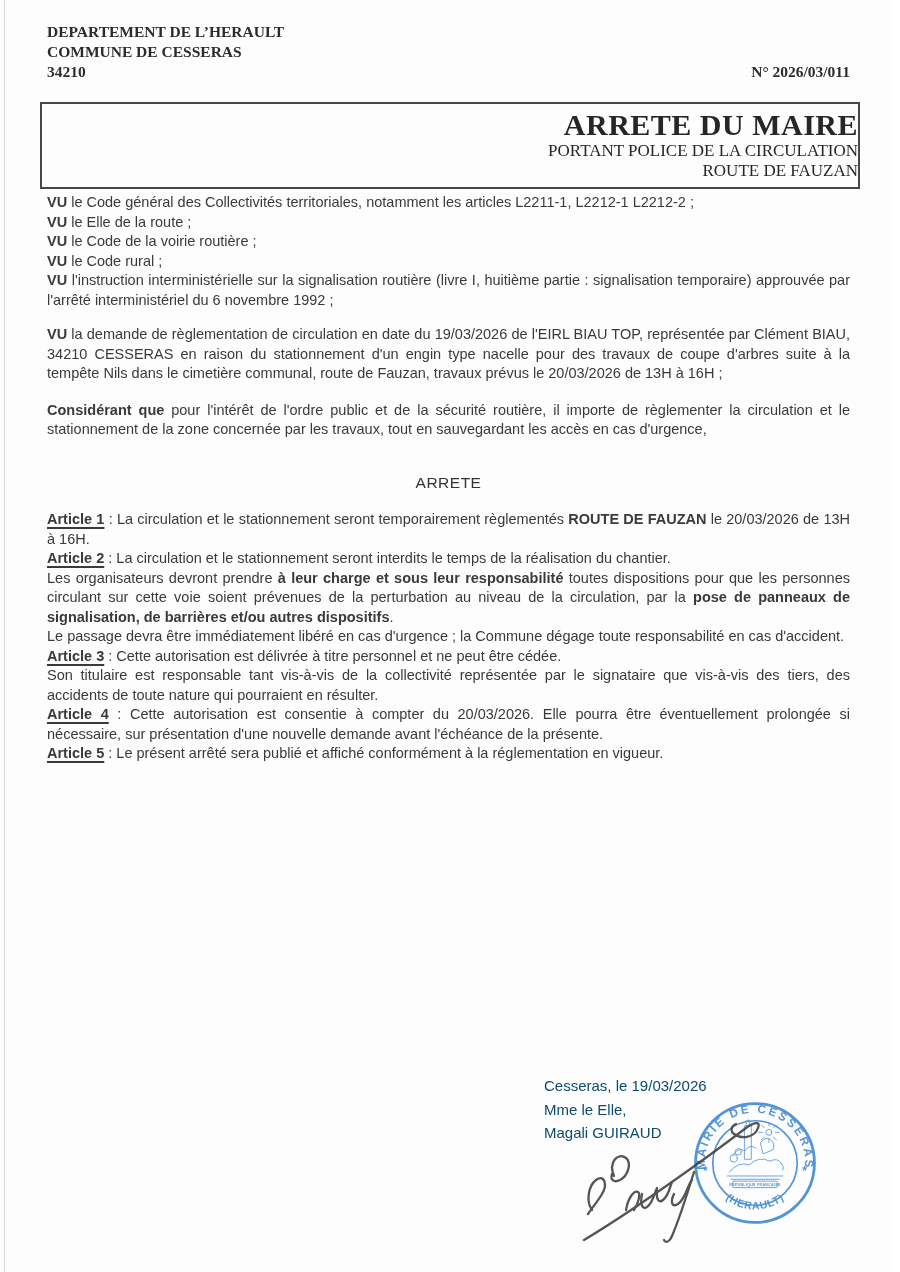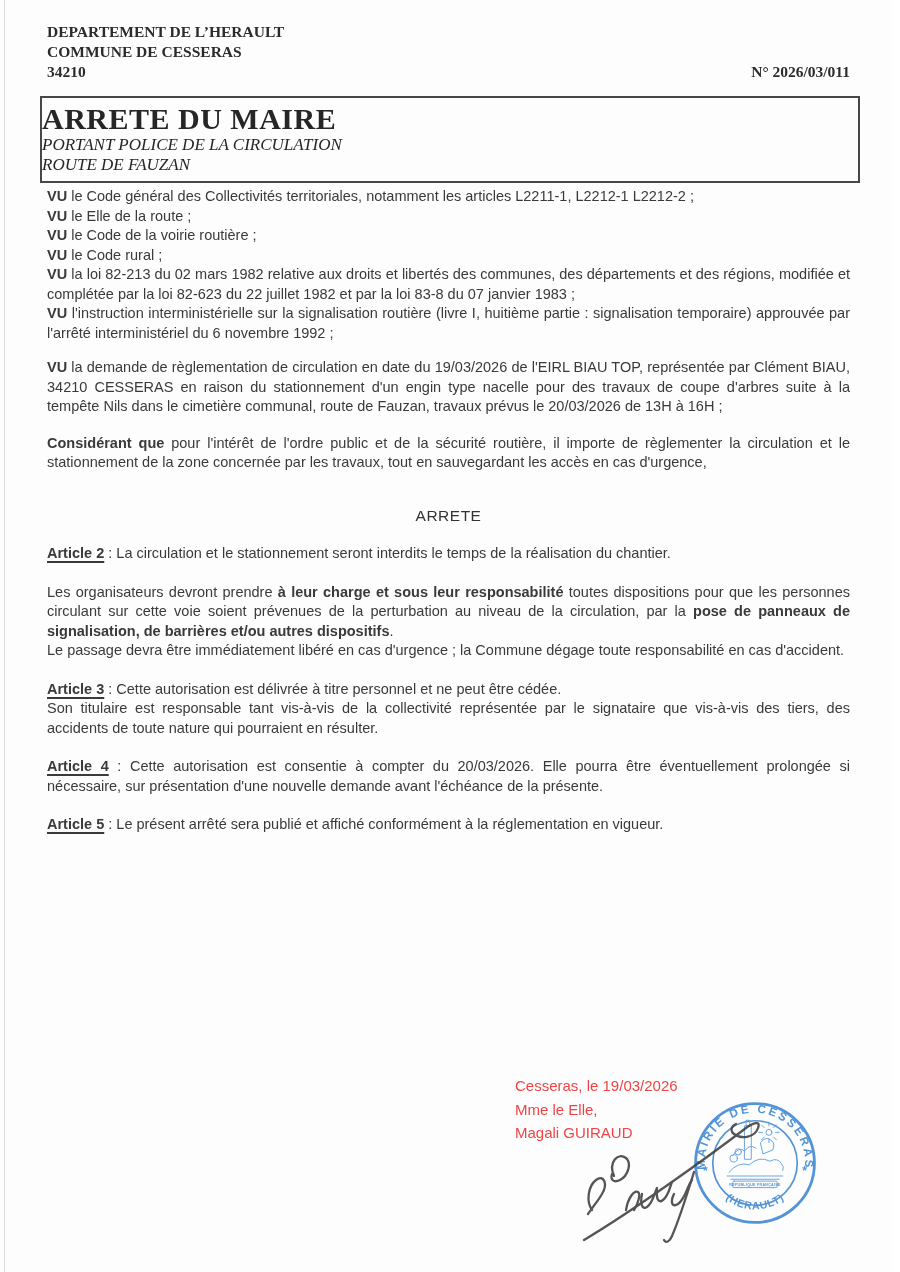--- a/index.html
+++ b/index.html
@@ -28,76 +28,75 @@
     justify-content: space-between;
     align-items: flex-end;
     font-family: "Liberation Serif", serif;
     font-weight: bold;
     color: #2b2b2b;
   }
   .header-left p { margin: 0; font-size: 15.5px; line-height: 20px; }
   .header-right p { margin: 0; font-size: 15.5px; line-height: 20px; }
   
   .title-box {
-    margin-top: 14px;
+    margin-top: 20px;
     margin-left: -7px;
     margin-right: -10px;
     border: 2px solid #474747;
-    text-align: left;
+    text-align: right;
     padding: 4px 0 6px 0;
     font-family: "Liberation Serif", serif;
     color: #262626;
   }
   .title-box h1 {
     margin: 0;
     font-size: 30px;
     line-height: 33px;
     letter-spacing: 0.5px;
     font-weight: bold;
   }
   .title-box p {
     margin: 0;
     font-size: 17px;
     line-height: 20px;
     font-weight: normal;
-    font-style: italic;
   }
   
   .intro { margin: 44px 0 0 0; }
   p { margin: 0; }
   .vu-list { margin-top: 4px; }
   .vu-item { text-align: justify; }
   .b { font-weight: bold; }
   .just { text-align: justify; }
   .request    { margin-top: 15px; }
   .considerant{ margin-top: 17px; }
   .arrete-heading {
     margin: 33px 0 18px 0;
     text-align: center;
     font-weight: normal;
     font-size: 15.5px;
     letter-spacing: 0.5px;
     color: #333;
   }
   .article { margin-top: 0; }
-  .mt { margin-top: 19px; }
+  .mt { }
   .art-label {
     font-weight: bold;
     text-decoration: underline;
     text-underline-offset: 2.5px;
     text-decoration-thickness: 1.5px;
   }
   
   .signature-block {
     position: absolute;
-    left: 515px;
+    left: 544px;
     top: 1074px;
     font-size: 15px;
     line-height: 23.5px;
-    color: #ef4444;
+    color: #0c4a6e;
     z-index: 1;
   }
   .stamp-svg {
     position: absolute;
     left: 690px;
     top: 1098px;
     width: 130px;
     height: 130px;
     z-index: 2;
     opacity: 0.95;
@@ -138,30 +137,32 @@
     <p>ROUTE DE FAUZAN</p>
   </div>
 
   <section>
 
     <div class="vu-list">
       <p class="vu-item"><span class="b">VU</span><span> le Code général des Collectivités territoriales, notamment les articles L2211-1, L2212-1 L2212-2 ;</span></p>
       <p class="vu-item"><span class="b">VU</span><span> le Elle de la route ;</span></p>
       <p class="vu-item"><span class="b">VU</span><span> le Code de la voirie routière ;</span></p>
       <p class="vu-item"><span class="b">VU</span><span> le Code rural ;</span></p>
-      <p class="vu-item"><span class="b">VU</span><span> la loi 82-213 du 02 mars 1982 relative aux droits et libertés des communes, des départements et des régions, modifiée et complétée par la loi 82-623 du 22 juillet 1982 et par la loi 83-8 du 07 janvier 1983 ;</span></p>
       <p class="vu-item"><span class="b">VU</span><span> l'instruction interministérielle sur la signalisation routière (livre I, huitième partie : signalisation temporaire) approuvée par l'arrêté interministériel du 6 novembre 1992 ;</span></p>
     </div>
 
     <p class="request just"><span class="b">VU</span><span> la demande de règlementation de circulation en date du 19/03/2026 de l'EIRL BIAU TOP, représentée par Clément BIAU, 34210 CESSERAS en raison du stationnement d'un engin type nacelle pour des travaux de coupe d'arbres suite à la tempête Nils dans le cimetière communal, route de Fauzan, travaux prévus le 20/03/2026 de 13H à 16H ;</span></p>
 
     <p class="considerant just"><span class="b">Considérant que</span><span> pour l'intérêt de l'ordre public et de la sécurité routière, il importe de règlementer la circulation et le stationnement de la zone concernée par les travaux, tout en sauvegardant les accès en cas d'urgence,</span></p>
 
     <h2 class="arrete-heading">ARRETE</h2>
 
+    <div class="article">
+      <p class="just"><span class="art-label">Article 1</span><span> : La circulation et le stationnement seront temporairement règlementés </span><span class="b">ROUTE DE FAUZAN</span><span> le 20/03/2026 de 13H à 16H.</span></p>
+    </div>
 
     <div class="article mt">
       <p><span class="art-label">Article 2</span><span> : La circulation et le stationnement seront interdits le temps de la réalisation du chantier.</span></p>
     </div>
 
     <div class="article mt">
       <p class="just"><span>Les organisateurs devront prendre </span><span class="b">à leur charge et sous leur responsabilité</span><span> toutes dispositions pour que les personnes circulant sur cette voie soient prévenues de la perturbation au niveau de la circulation, par la </span><span class="b">pose de panneaux de signalisation, de barrières et/ou autres dispositifs</span><span>.</span></p>
       <p class="just">Le passage devra être immédiatement libéré en cas d'urgence ; la Commune dégage toute responsabilité en cas d'accident.</p>
     </div>
 

